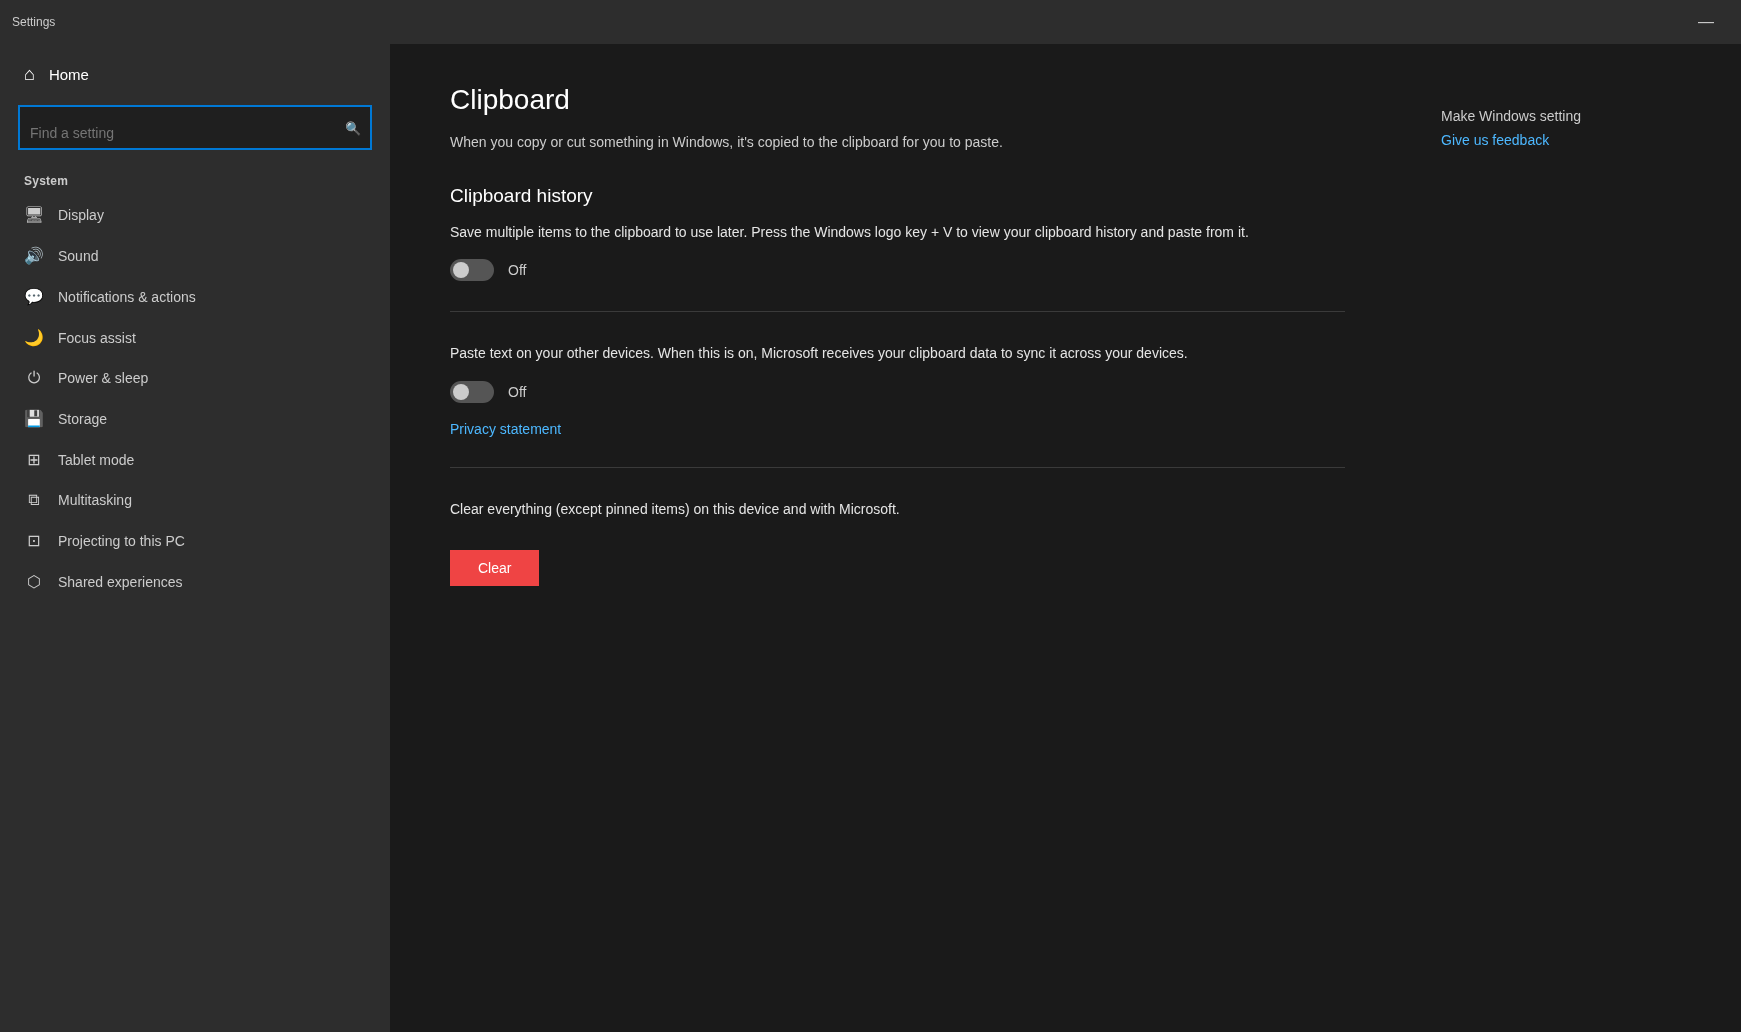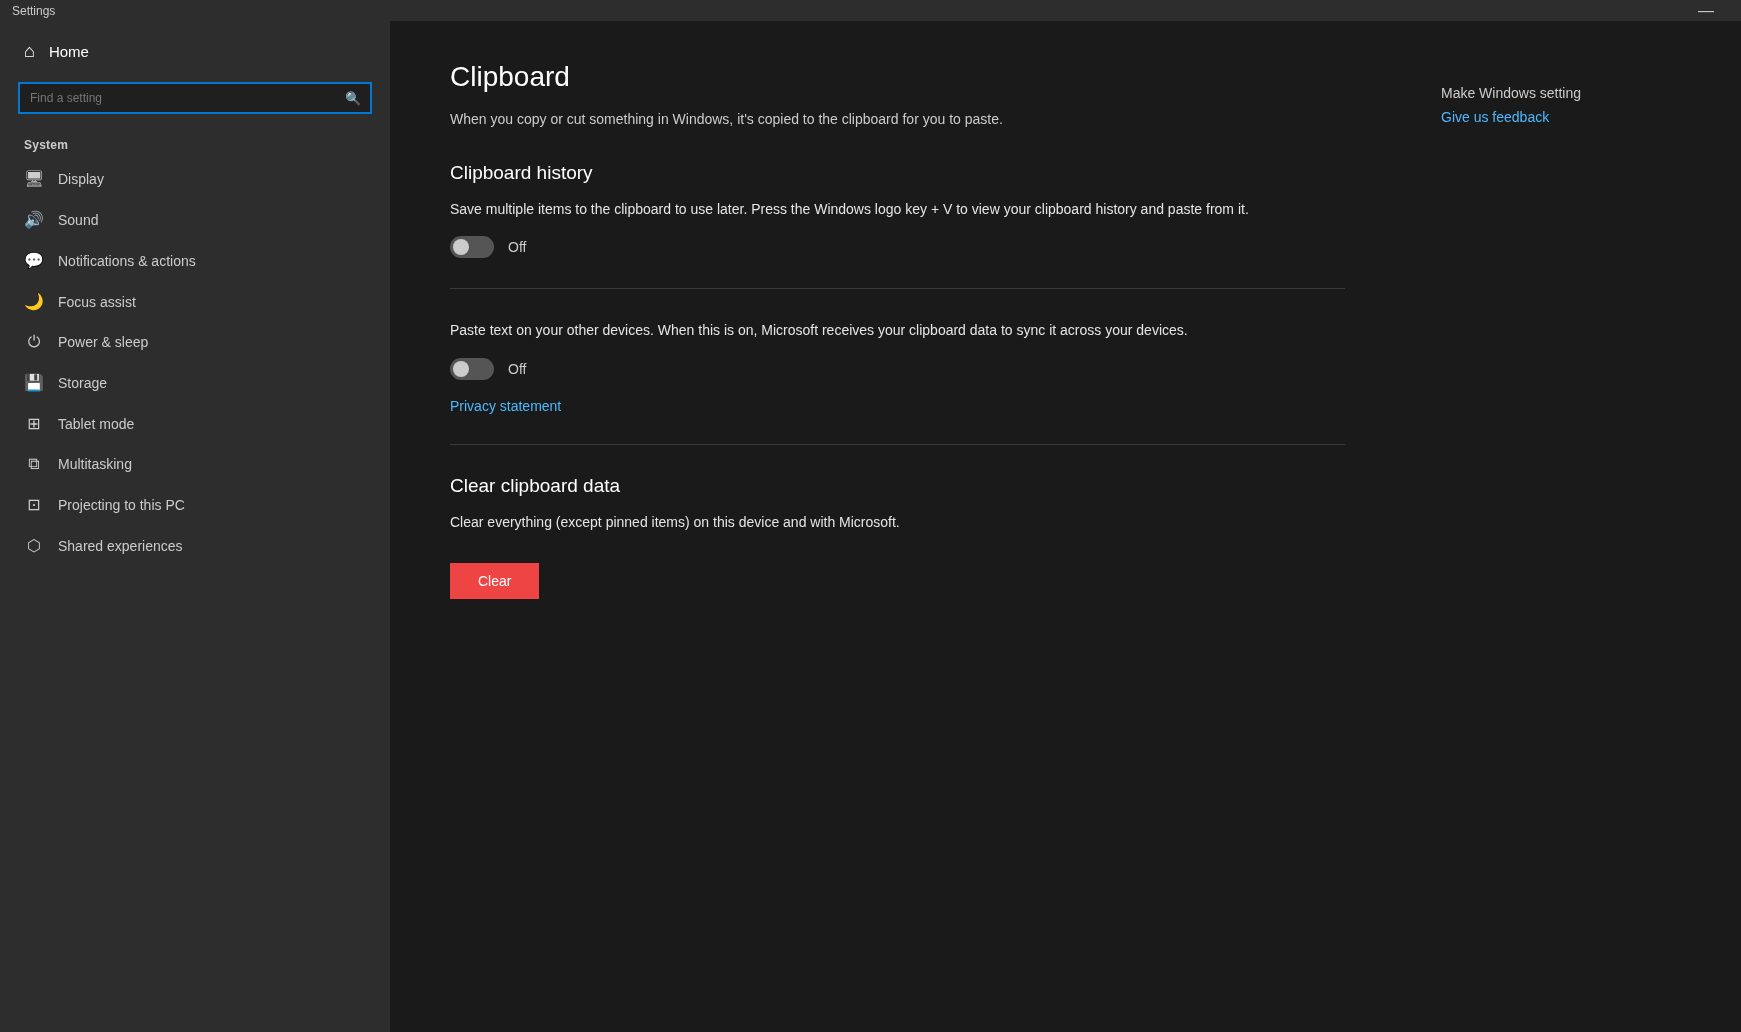--- a/index.html
+++ b/index.html
@@ -11,21 +11,21 @@
       height: 1032px;
       width: 1741px;
       overflow: hidden;
       display: flex;
       flex-direction: column;
     }
 
     
     .titlebar {
       background: #2d2d2d;
-      height: 21px;
+      height: 44px;
       display: flex;
       align-items: center;
       justify-content: space-between;
       padding: 0 12px;
       flex-shrink: 0;
     }
     .titlebar-title {
       font-size: 12px;
       color: #cccccc;
     }
@@ -75,22 +75,22 @@
       color: #ffffff;
     }
     .search-box-wrap {
       padding: 0 18px 14px 18px;
     }
     .search-box {
       width: 100%;
       background: #1f1f1f;
       border: 2px solid #0078d4;
       color: #fde047;
-      padding: 7px 36px 7px 10px;
-      font-size: 12px;
+      padding: 18px 36px 7px 10px;
+      font-size: 14px;
       outline: none;
       position: relative;
     }
     .search-box-container {
       position: relative;
     }
     .search-icon-inside {
       position: absolute;
       right: 10px;
       top: 50%;
@@ -346,21 +346,20 @@
         <span class="toggle-label">Off</span>
       </div>
 
       <div style="margin-top: 18px;">
         <a class="link-blue">Privacy statement</a>
       </div>
 
       <hr class="section-divider">
 
       
-      <h2 class="section-title">Clear clipboard data</h2>
       <p class="section-description">Clear everything (except pinned items) on this device and with Microsoft.</p>
       <button class="clear-btn">Clear</button>
 
     </div>
 
     <div class="content-sidebar">
       <div class="help-section">
         <p class="make-better-label">Make Windows setting</p>
         <a class="link-blue">Give us feedback</a>
       </div>

